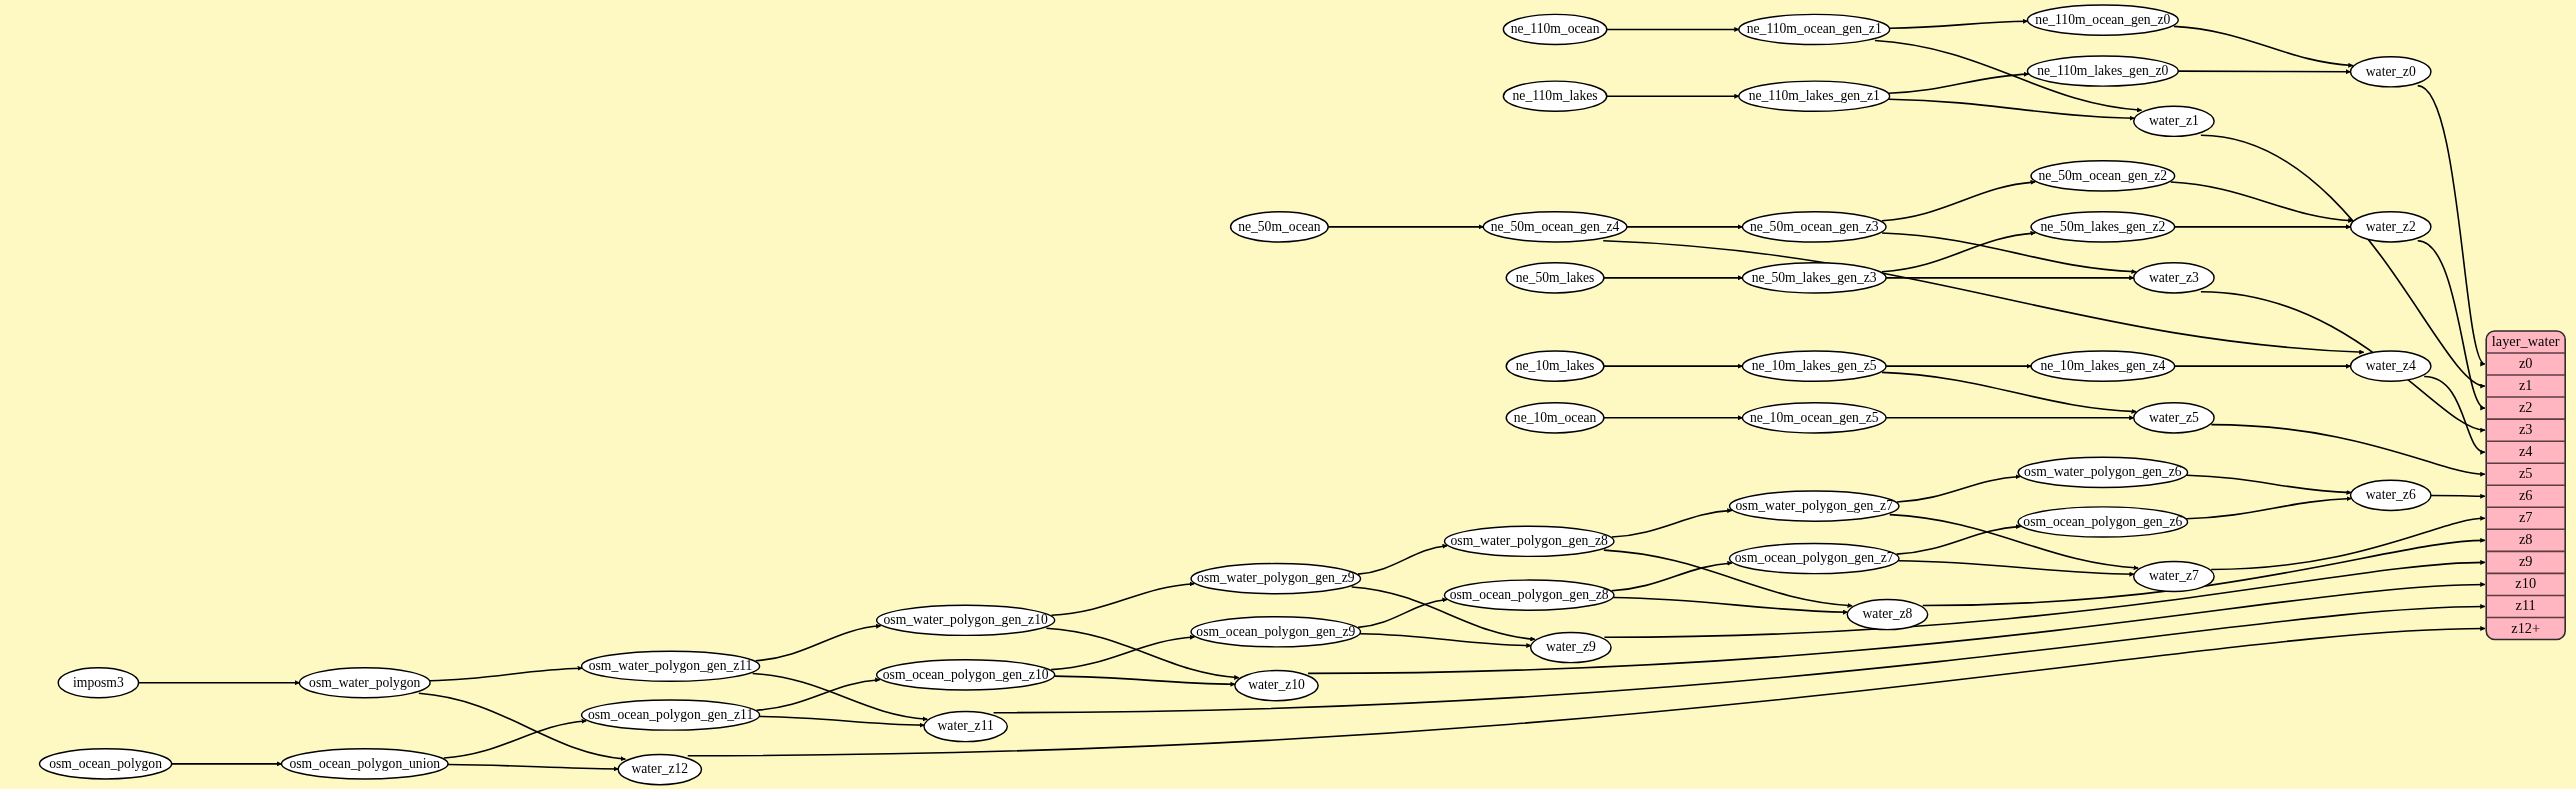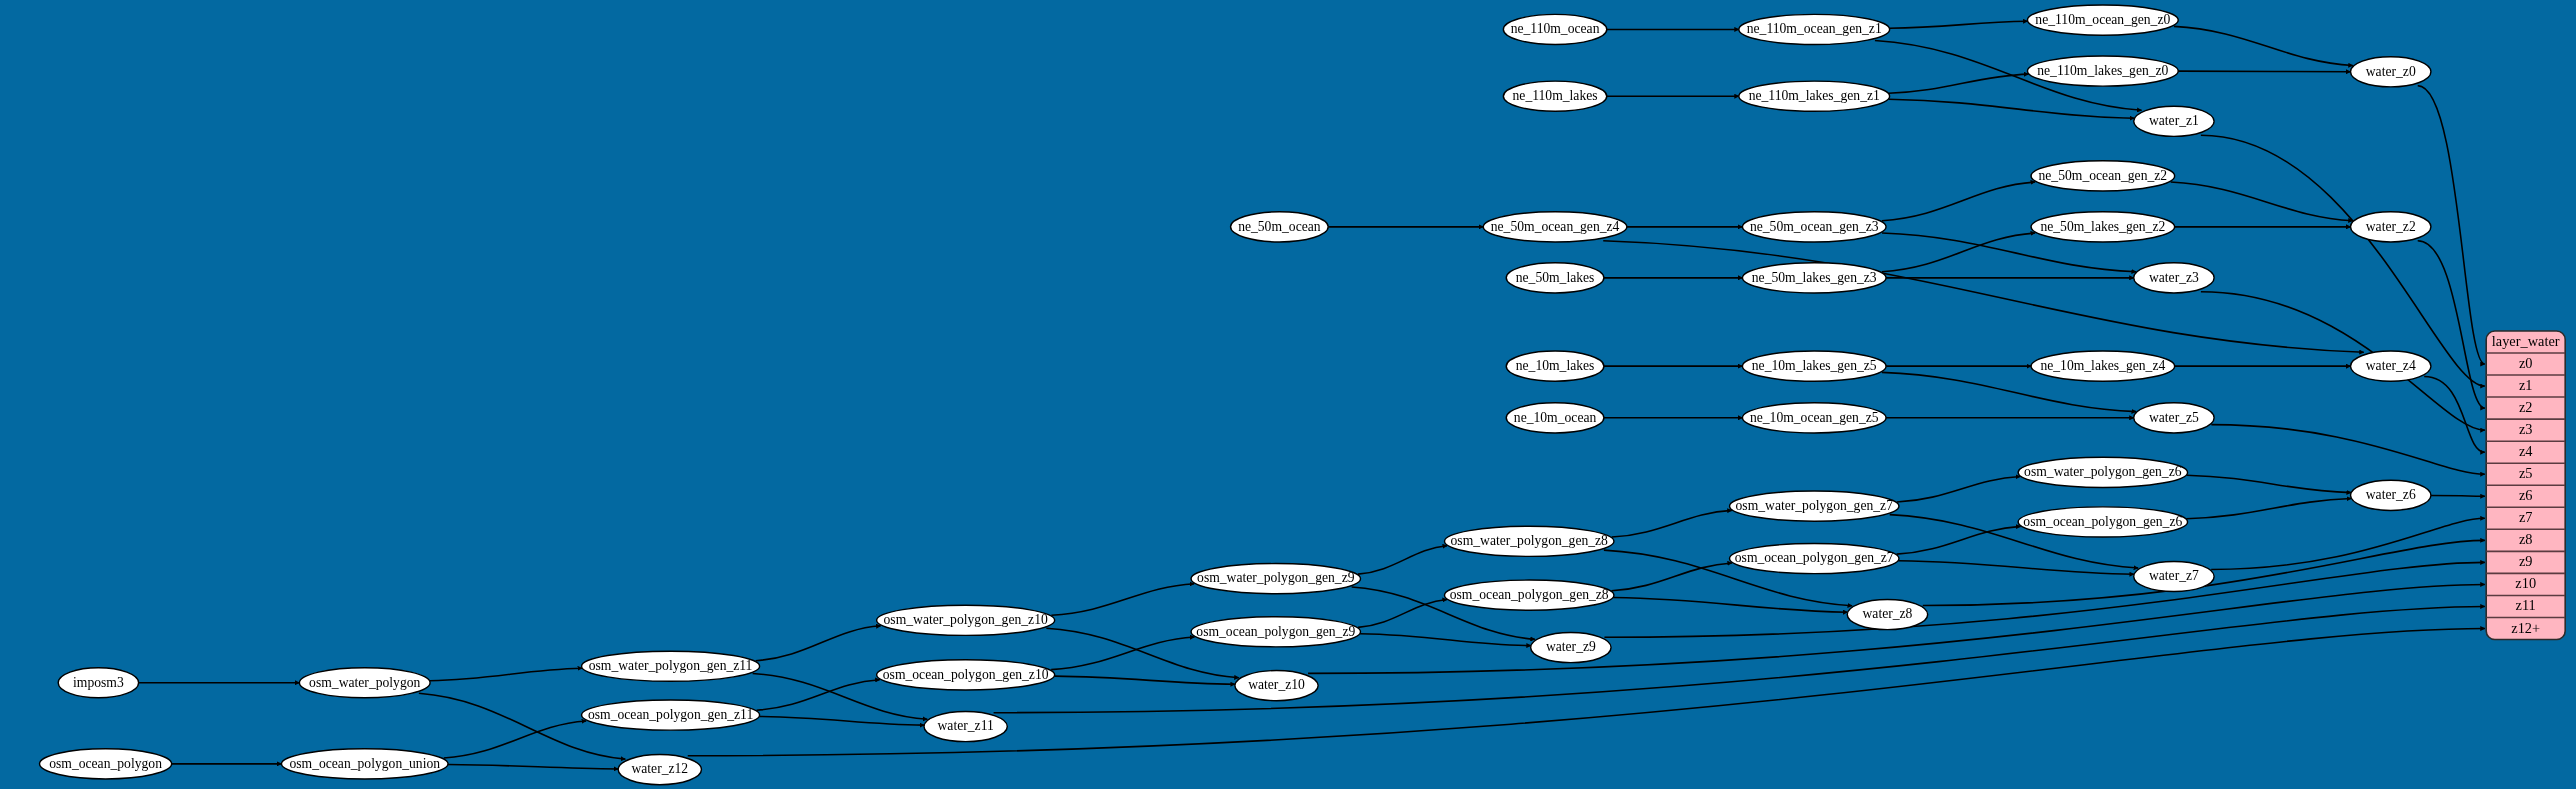--- a/index.html
+++ b/index.html
@@ -1,16 +1,16 @@
 <!DOCTYPE html>
 <html style="font-size:11.5px"><head>
 <meta charset="utf-8">
 <style>
   html,body{margin:0;padding:0;background:#ffffff;}
-  #stage{position:relative;width:2576px;height:789px;background:#0369a1;
+  #stage{position:relative;width:2576px;height:789px;background:#fef9c3;
          font-family:"Liberation Serif", serif;overflow:hidden;}
   svg#graph{position:absolute;left:0;top:0;width:2576px;height:789px;display:block;}
   .node-ellipse{fill:#ffffff;stroke:#000000;stroke-width:2;}
   .node-label{font-family:"Liberation Serif", serif;font-size:19px;fill:#000000;
               text-anchor:middle;dominant-baseline:middle;}
   .edge{fill:none;stroke:#000000;stroke-width:2.2;}
   .tbl-box{fill:#ffb6c1;stroke:#2b2b2b;stroke-width:2.2;}
   .tbl-rule{stroke:#5a3b40;stroke-width:2.2;}
   .tbl-label{font-family:"Liberation Serif", serif;font-size:20px;fill:#000000;
              text-anchor:middle;dominant-baseline:middle;}

